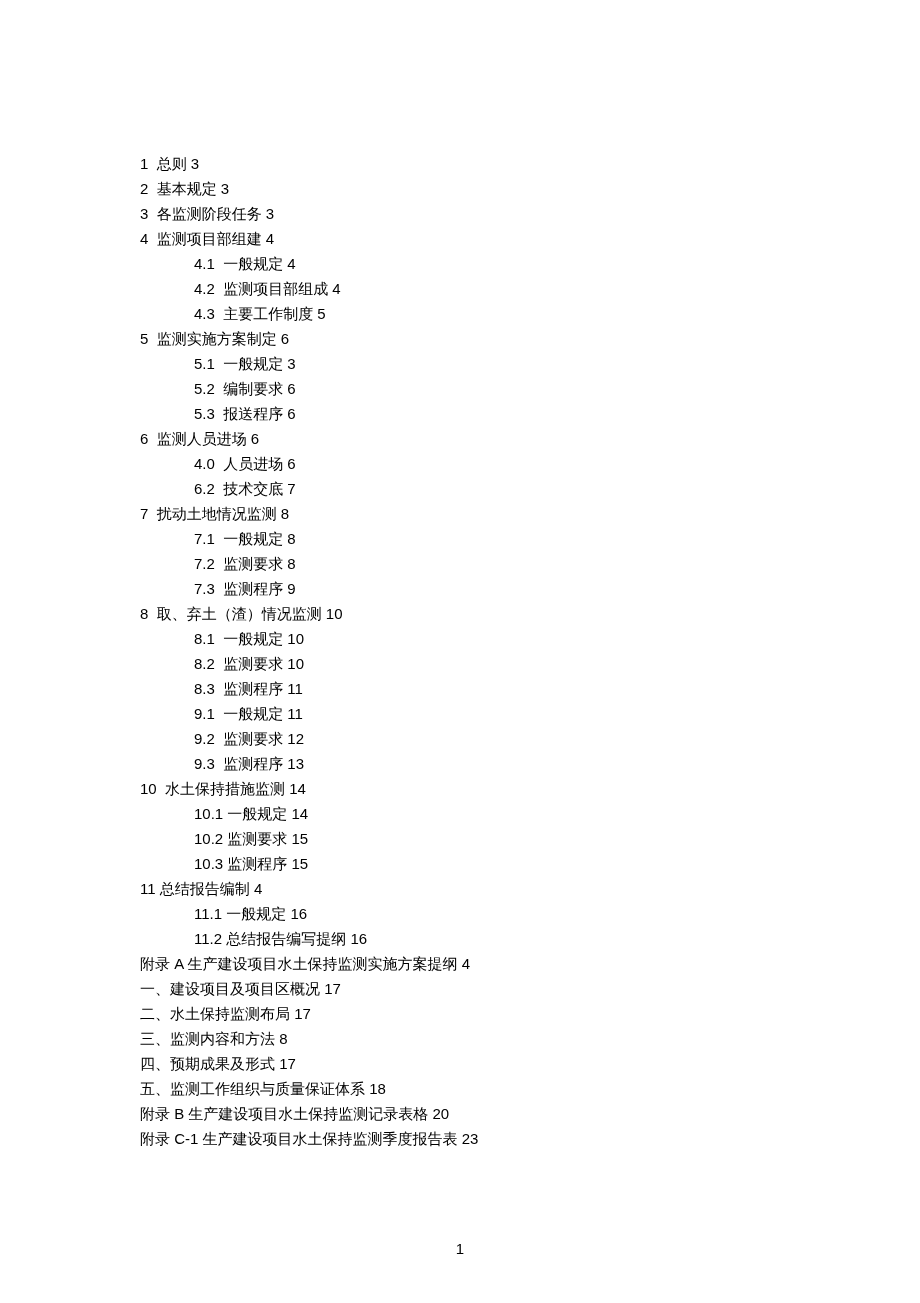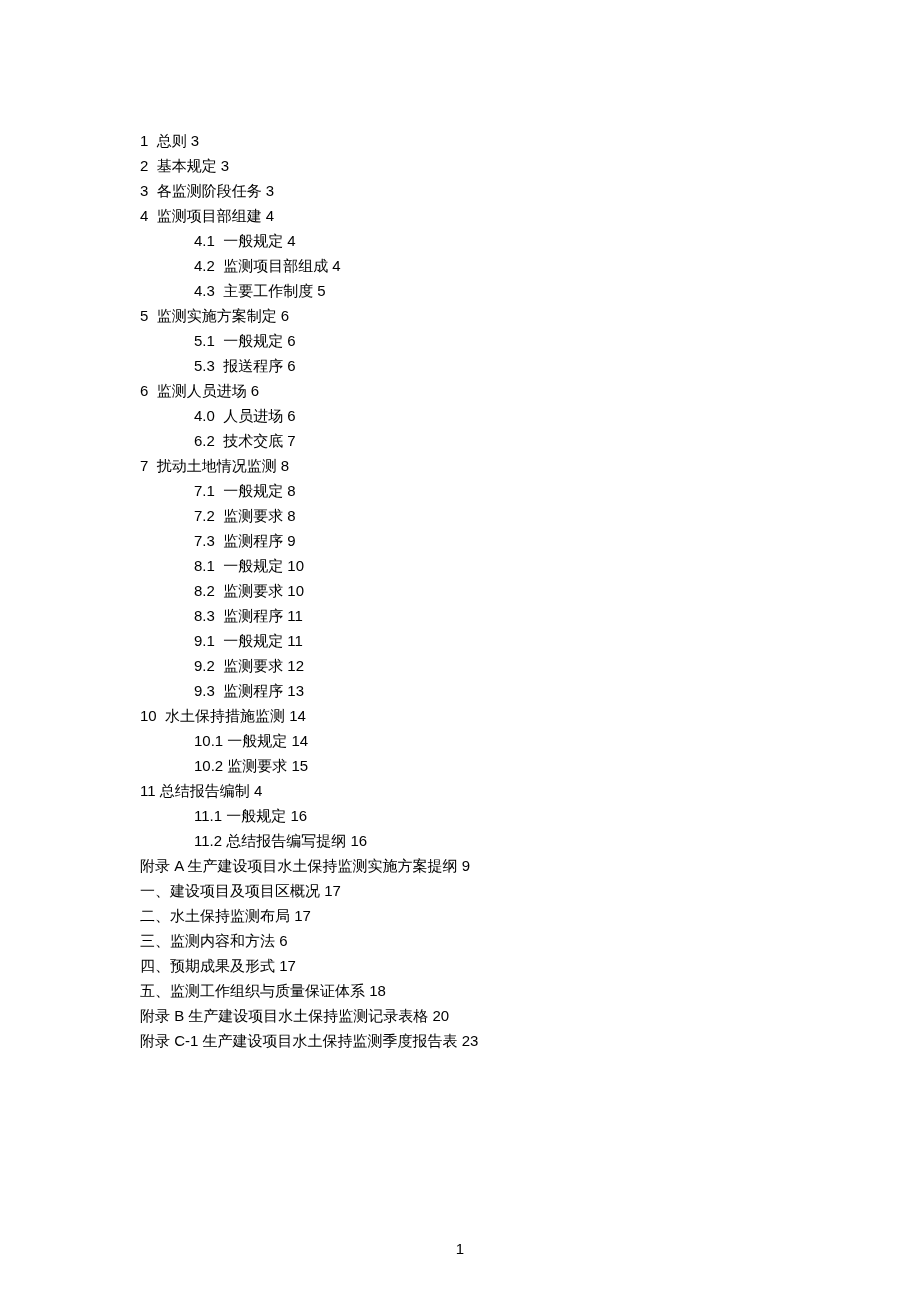--- a/index.html
+++ b/index.html
@@ -12,21 +12,21 @@
       height: 1303px;
       background: #ffffff;
       font-family: "SimSun", "宋体", Arial, sans-serif;
       font-size: 15px;
       color: #000000;
       position: relative;
     }
     .content {
       position: absolute;
       left: 140px;
-      top: 128px;
+      top: 151px;
       width: 640px;
     }
     .toc-line {
       line-height: 25px;
       white-space: pre;
     }
     .level-1 {
       padding-left: 0;
     }
     .level-2 {
@@ -46,44 +46,47 @@
 
 <div class="content">
 <div class="toc-line level-1">1  总则 3</div>
     <div class="toc-line level-1">2  基本规定 3</div>
     <div class="toc-line level-1">3  各监测阶段任务 3</div>
     <div class="toc-line level-1">4  监测项目部组建 4</div>
     <div class="toc-line level-2">4.1  一般规定 4</div>
     <div class="toc-line level-2">4.2  监测项目部组成 4</div>
     <div class="toc-line level-2">4.3  主要工作制度 5</div>
     <div class="toc-line level-1">5  监测实施方案制定 6</div>
-    <div class="toc-line level-2">5.1  一般规定 6</div>
+    <div class="toc-line level-2">5.1  一般规定 3</div>
+    <div class="toc-line level-2">5.2  编制要求 6</div>
     <div class="toc-line level-2">5.3  报送程序 6</div>
     <div class="toc-line level-1">6  监测人员进场 6</div>
     <div class="toc-line level-2">4.0  人员进场 6</div>
     <div class="toc-line level-2">6.2  技术交底 7</div>
     <div class="toc-line level-1">7  扰动土地情况监测 8</div>
     <div class="toc-line level-2">7.1  一般规定 8</div>
     <div class="toc-line level-2">7.2  监测要求 8</div>
     <div class="toc-line level-2">7.3  监测程序 9</div>
+    <div class="toc-line level-1">8  取、弃土（渣）情况监测 10</div>
     <div class="toc-line level-2">8.1  一般规定 10</div>
     <div class="toc-line level-2">8.2  监测要求 10</div>
     <div class="toc-line level-2">8.3  监测程序 11</div>
     <div class="toc-line level-2">9.1  一般规定 11</div>
     <div class="toc-line level-2">9.2  监测要求 12</div>
     <div class="toc-line level-2">9.3  监测程序 13</div>
     <div class="toc-line level-1">10  水土保持措施监测 14</div>
     <div class="toc-line level-2">10.1 一般规定 14</div>
     <div class="toc-line level-2">10.2 监测要求 15</div>
+    <div class="toc-line level-2">10.3 监测程序 15</div>
     <div class="toc-line level-1">11 总结报告编制 4</div>
     <div class="toc-line level-2">11.1 一般规定 16</div>
     <div class="toc-line level-2">11.2 总结报告编写提纲 16</div>
-    <div class="toc-line level-1">附录 A 生产建设项目水土保持监测实施方案提纲 9</div>
+    <div class="toc-line level-1">附录 A 生产建设项目水土保持监测实施方案提纲 4</div>
     <div class="toc-line level-1">一、建设项目及项目区概况 17</div>
     <div class="toc-line level-1">二、水土保持监测布局 17</div>
-    <div class="toc-line level-1">三、监测内容和方法 6</div>
+    <div class="toc-line level-1">三、监测内容和方法 8</div>
     <div class="toc-line level-1">四、预期成果及形式 17</div>
     <div class="toc-line level-1">五、监测工作组织与质量保证体系 18</div>
     <div class="toc-line level-1">附录 B 生产建设项目水土保持监测记录表格 20</div>
     <div class="toc-line level-1">附录 C-1 生产建设项目水土保持监测季度报告表 23</div>
   </div>
 
 <div class="page-number">1</div>
 
 </body></html>

